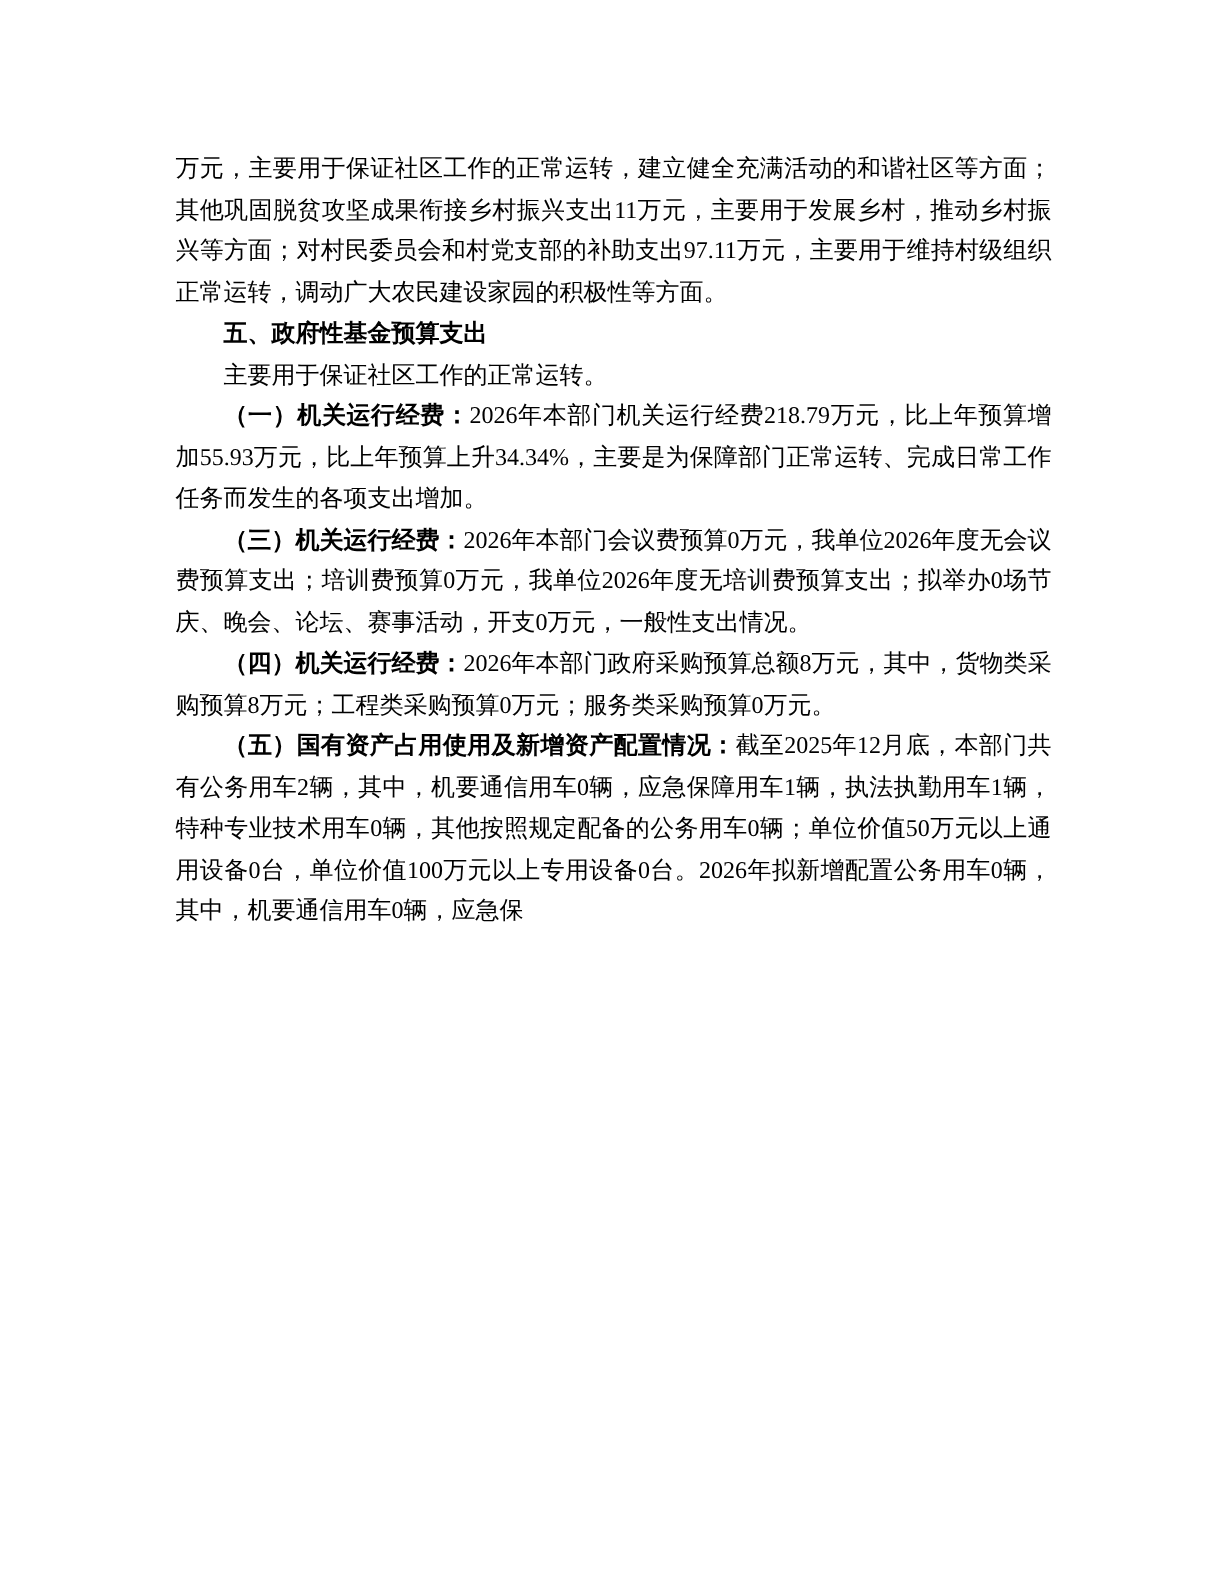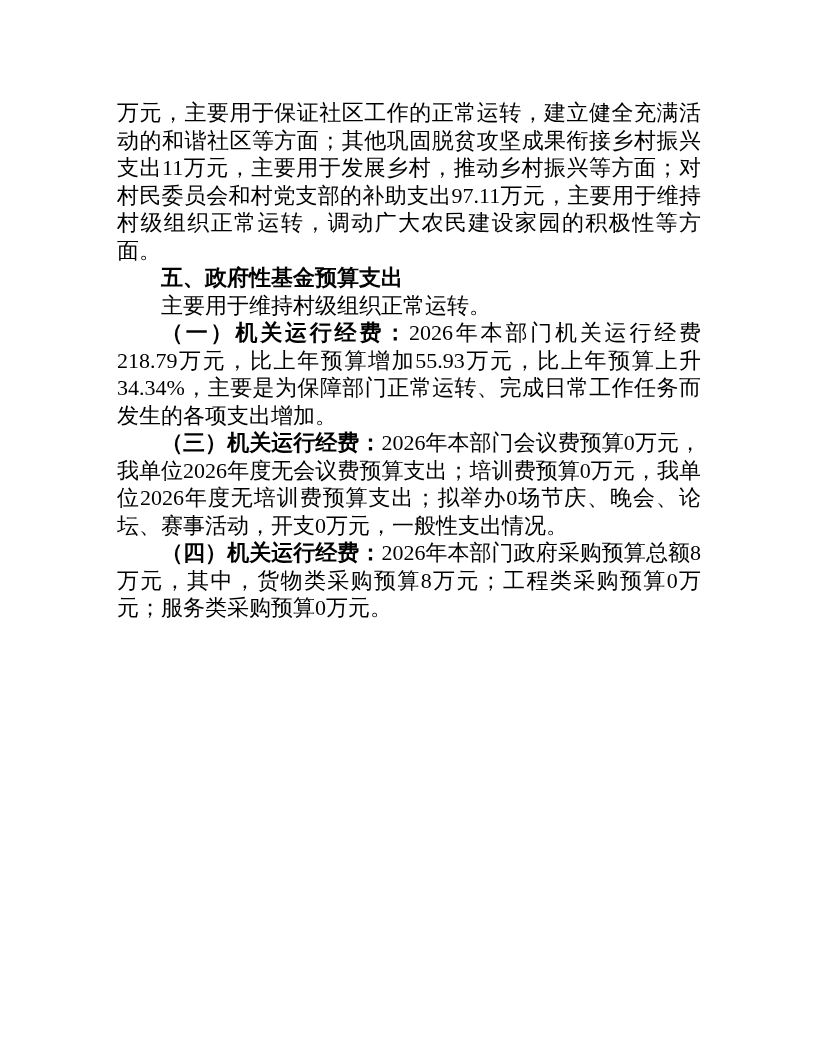--- a/index.html
+++ b/index.html
@@ -13,21 +13,21 @@
       height: 1056px;
       background: #ffffff;
       overflow: hidden;
     }
     .content {
       position: absolute;
       left: 117px;
       top: 99px;
       width: 584px;
       font-family: "Liberation Serif", "DejaVu Serif", serif;
-      font-size: 22px;
+      font-size: 16px;
       line-height: 27.5px;
       color: #000000;
       text-align: justify;
       text-justify: inter-ideograph;
     }
     .content p {
       margin: 0;
       padding: 0;
       text-indent: 2em;
     }
@@ -46,25 +46,26 @@
 </head>
 <body>
 
 <div class="page">
   <div class="content">
 
     <p class="no-indent">万元，主要用于保证社区工作的正常运转，建立健全充满活动的和谐社区等方面；其他巩固脱贫攻坚成果衔接乡村振兴支出11万元，主要用于发展乡村，推动乡村振兴等方面；对村民委员会和村党支部的补助支出97.11万元，主要用于维持村级组织正常运转，调动广大农民建设家园的积极性等方面。</p>
 
     <p class="heading">五、政府性基金预算支出</p>
 
-    <p>主要用于维持村级组织正常运转。</p>
+    <p>主要用于保证社区工作的正常运转。</p>
 
 
     <p><span class="lead">（一）机关运行经费：</span><span>2026年本部门机关运行经费218.79万元，比上年预算增加55.93万元，比上年预算上升34.34%，主要是为保障部门正常运转、完成日常工作任务而发生的各项支出增加。</span></p>
 
 
     <p><span class="lead">（三）机关运行经费：</span><span>2026年本部门会议费预算0万元，我单位2026年度无会议费预算支出；培训费预算0万元，我单位2026年度无培训费预算支出；拟举办0场节庆、晚会、论坛、赛事活动，开支0万元，一般性支出情况。</span></p>
 
     <p><span class="lead">（四）机关运行经费：</span><span>2026年本部门政府采购预算总额8万元，其中，货物类采购预算8万元；工程类采购预算0万元；服务类采购预算0万元。</span></p>
 
+    <p><span class="lead">（五）国有资产占用使用及新增资产配置情况：</span><span>截至2025年12月底，本部门共有公务用车2辆，其中，机要通信用车0辆，应急保障用车1辆，执法执勤用车1辆，特种专业技术用车0辆，其他按照规定配备的公务用车0辆；单位价值50万元以上通用设备0台，单位价值100万元以上专用设备0台。2026年拟新增配置公务用车0辆，其中，机要通信用车0辆，应急保</span></p>
 
   </div>
 </div>
 
 </body></html>

